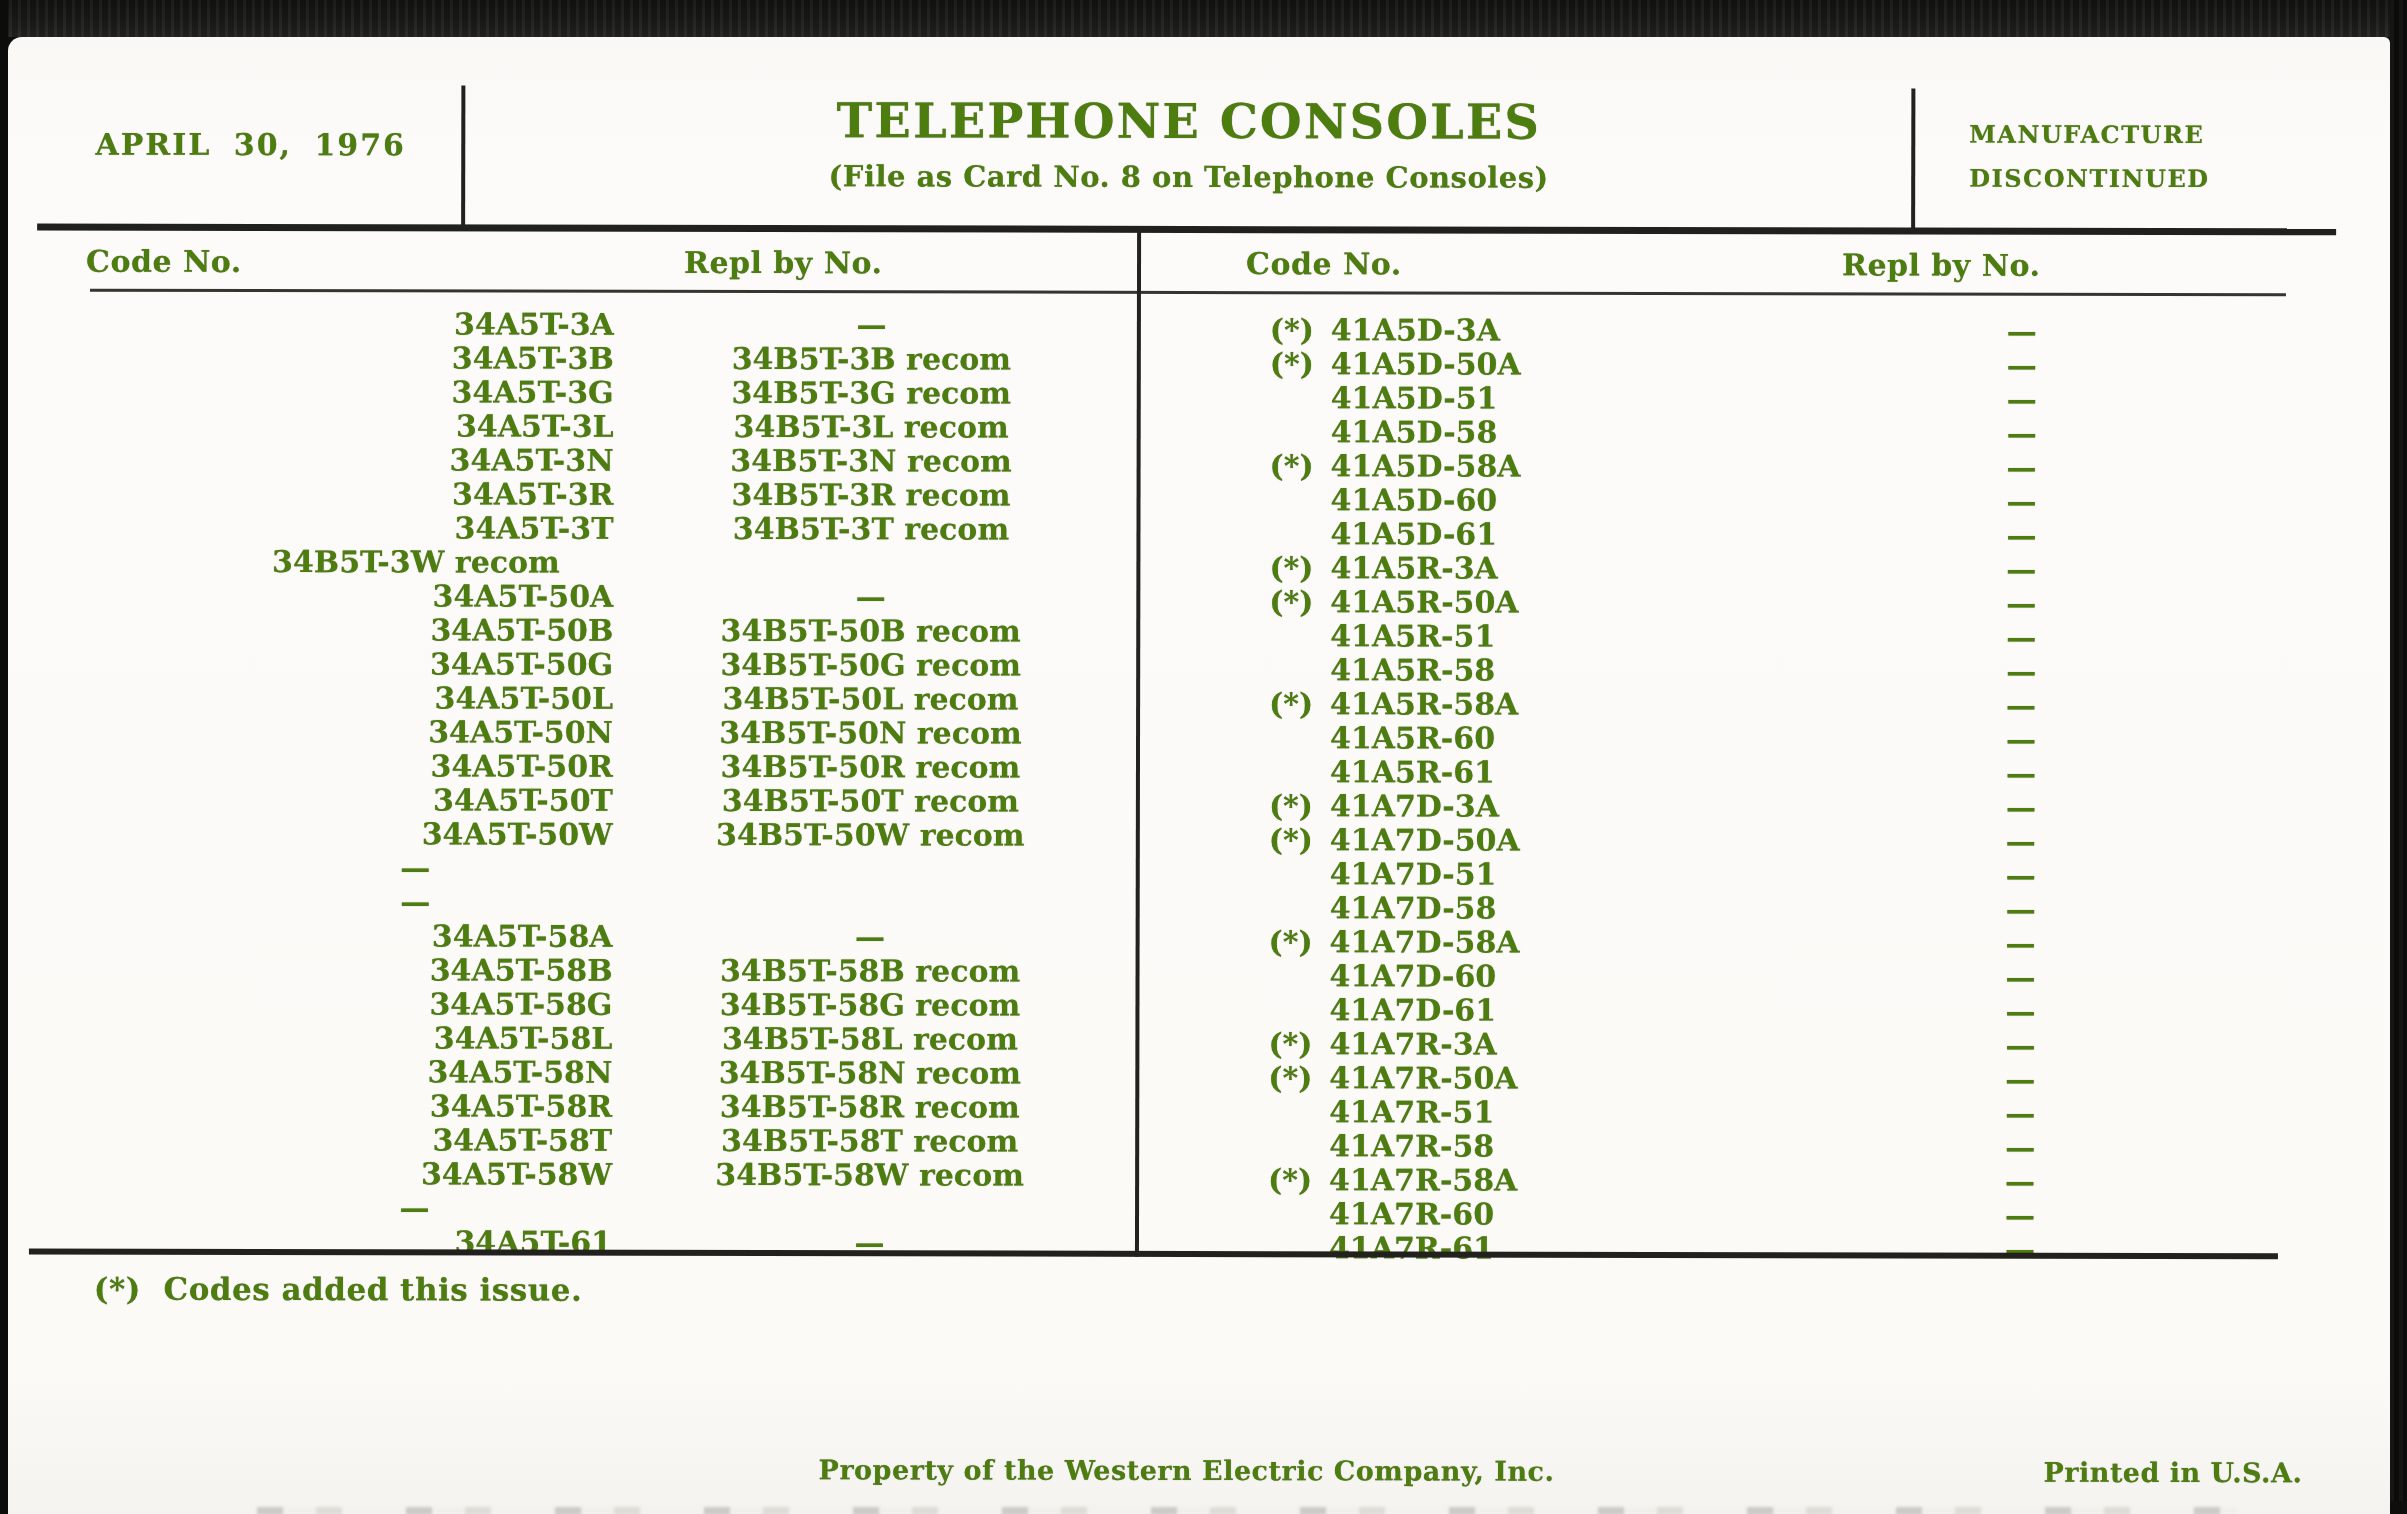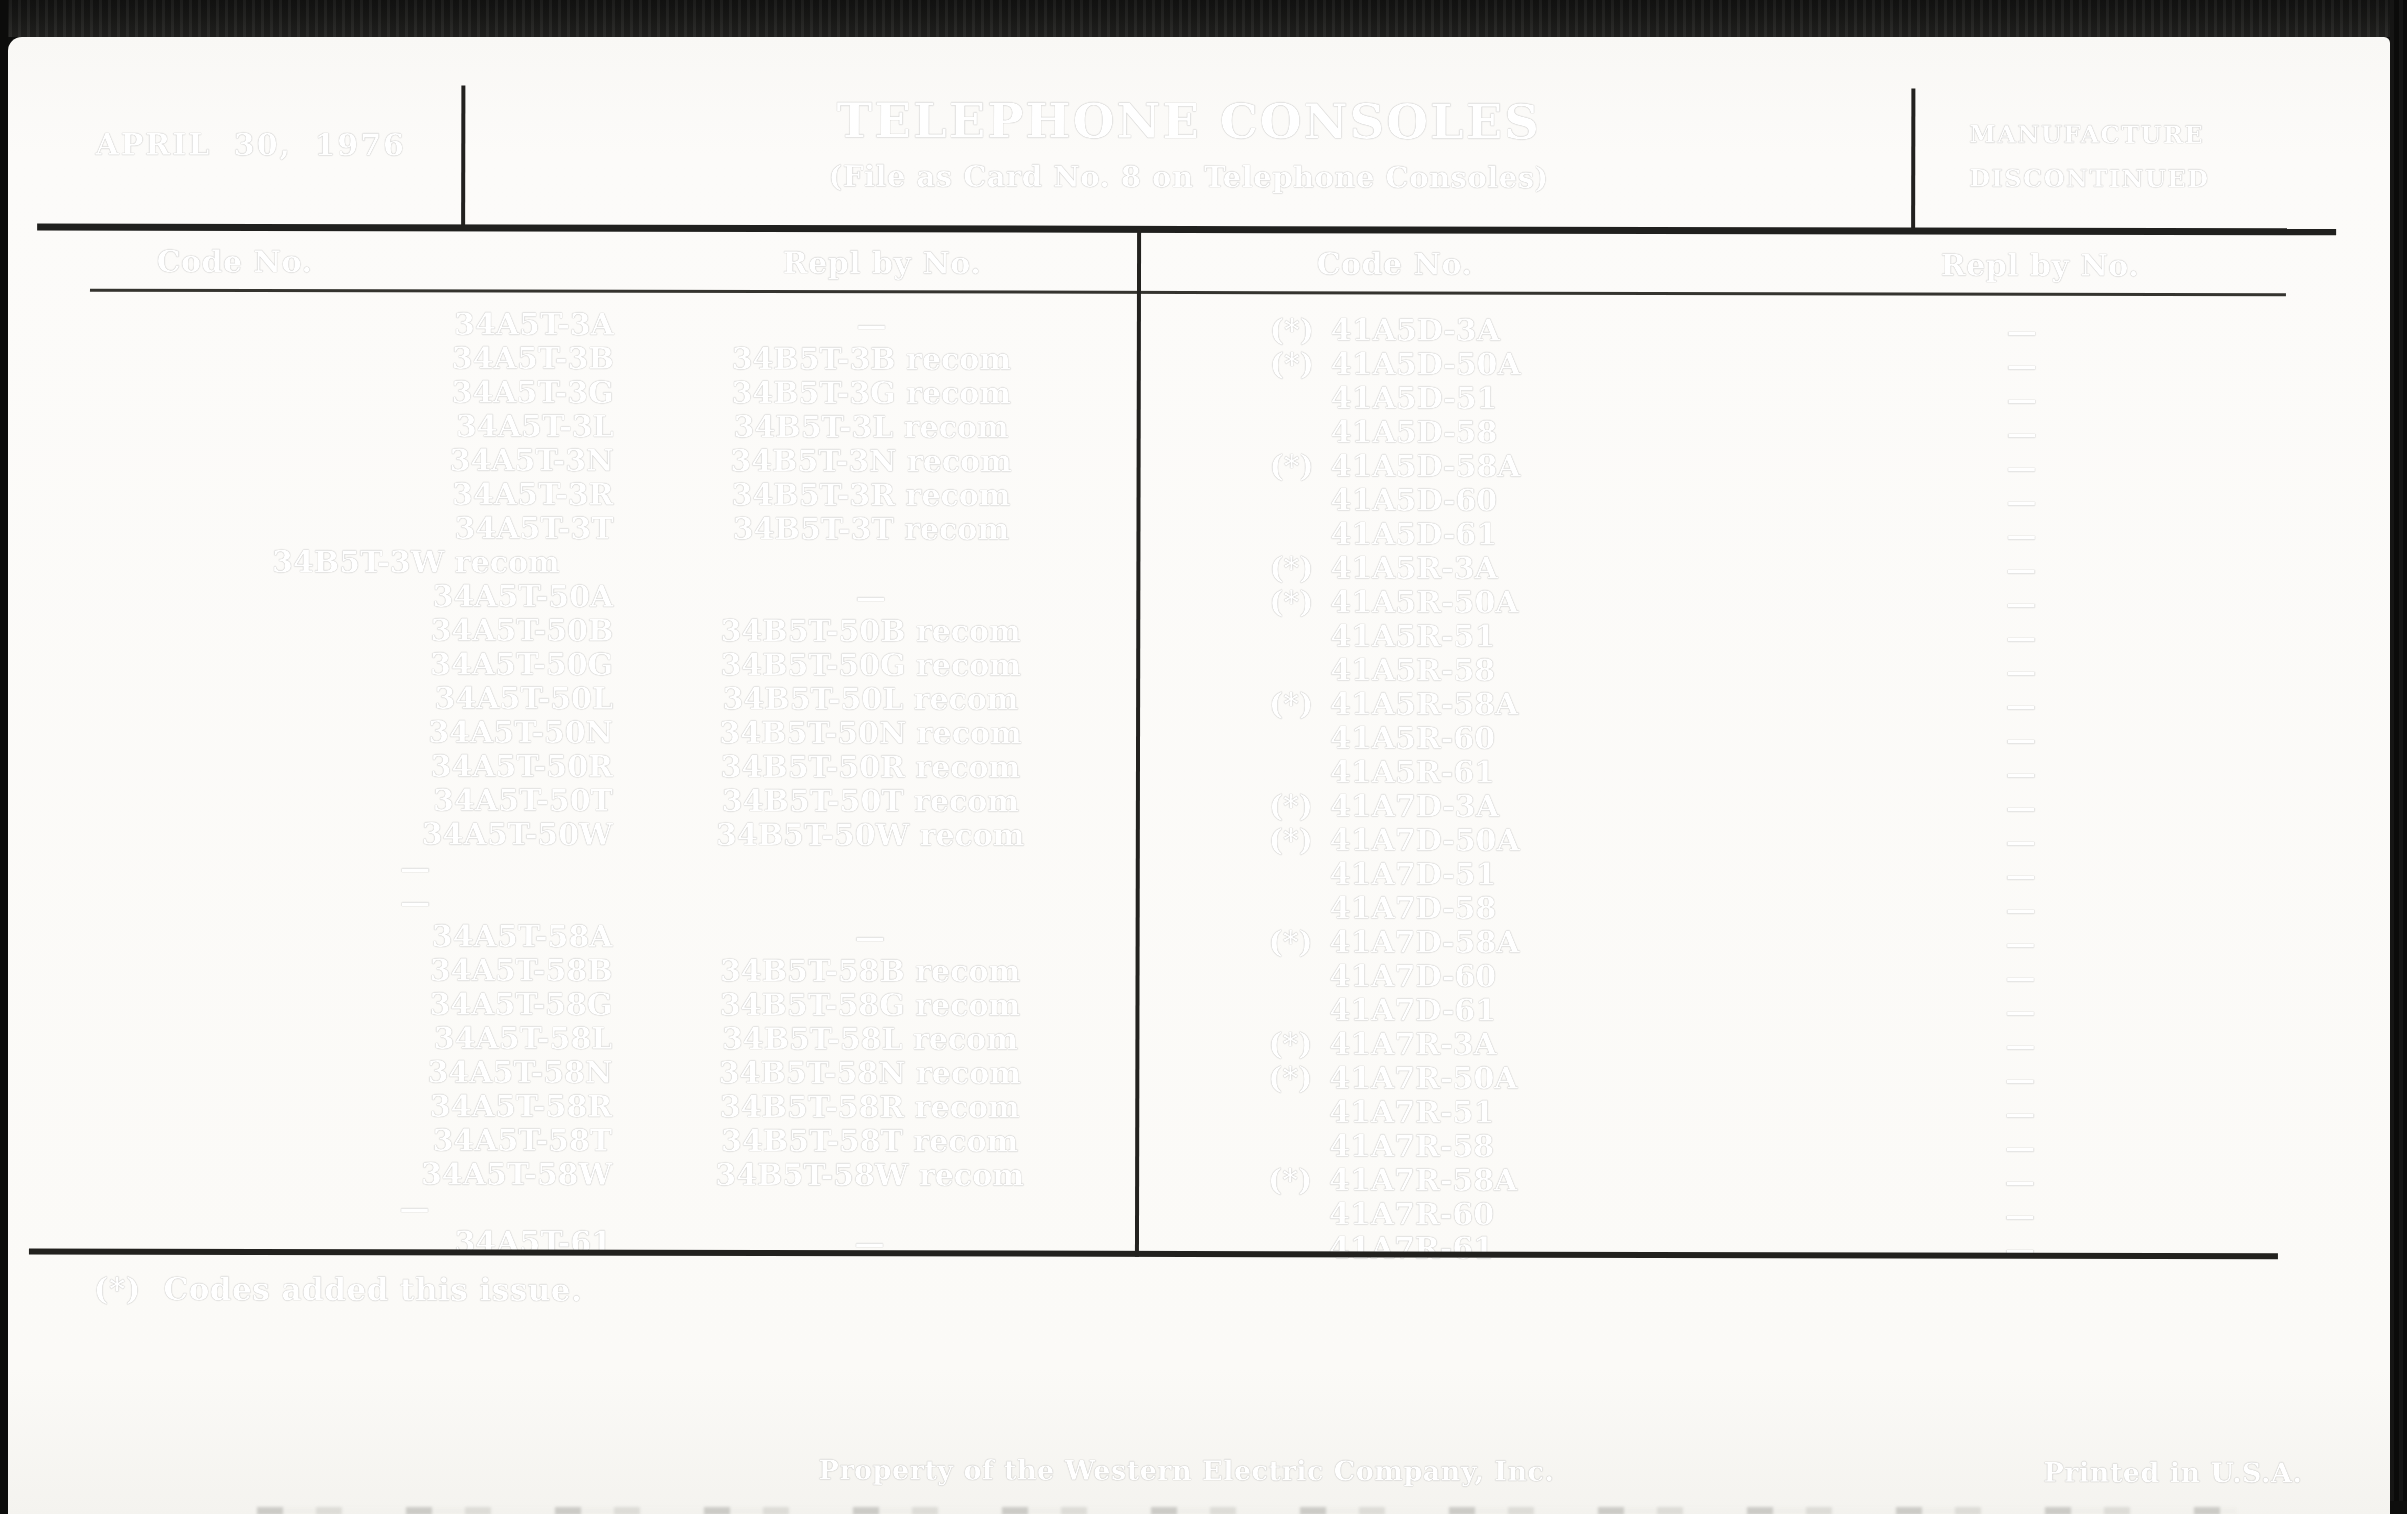--- a/index.html
+++ b/index.html
@@ -1,20 +1,20 @@
 <!DOCTYPE html>
 <html><head>
 <meta charset="utf-8">
 <style>
   html,body{margin:0;padding:0;background:#000;}
   .stage{
     position:relative;width:2408px;height:1515px;overflow:hidden;
     background:#0e0e0d;
     font-family:"DejaVu Serif","Liberation Serif",serif;
-    font-weight:700;color:#ffffff;
+    font-weight:700;color:#4d7c0f;
   }
   .band-top{
     position:absolute;left:0;top:0;width:2408px;height:37px;
     background:
       repeating-linear-gradient(90deg, rgba(255,255,255,.04) 0 3px, rgba(0,0,0,.12) 3px 9px),
       linear-gradient(180deg,#131312 0%,#1c1c1a 60%,#242422 100%);
   }
   .band-left{position:absolute;left:0;top:0;width:8px;height:1515px;background:#0c0c0b;}
   .band-right{position:absolute;left:2390px;top:0;width:18px;height:1501px;
     background:repeating-linear-gradient(90deg,#151514 0 4px,#0b0b0a 4px 9px);}
@@ -41,21 +41,21 @@
   .vdiv2{left:1910px;top:87px;height:140px;}
   .title{left:752px;top:93px;width:871px;text-align:center;
     font-size:48px;letter-spacing:2px;}
   .subtitle{left:752px;top:160px;width:871px;text-align:center;
     font-size:29px;letter-spacing:0.5px;}
   .mfr{left:1968px;top:111px;font-size:24px;line-height:44px;letter-spacing:1.5px;}
   .rule-thick{left:36px;top:226px;width:2299px;height:7px;background:#20201e;}
   .rule-thin{left:89px;top:291px;width:2196px;height:3px;background:#35342f;}
   .vdiv-center{left:1136px;top:229px;width:4px;height:1028px;background:#23221f;}
   .rule-bottom{left:30px;top:1251px;width:2249px;height:6px;background:#22211e;}
-  .colhdr{top:246px;height:40px;font-size:30px;text-align:center;letter-spacing:0.5px;}
+  .colhdr{top:246px;height:40px;font-size:30px;letter-spacing:0.5px;}
   .ch1{left:85px;width:297px;} .ch2{left:683px;width:396px;}
   .ch3{left:1245px;width:297px;} .ch4{left:1841px;width:396px;}
   .tbl{font-size:30px;}
   .tbl-left{left:158px;top:309px;width:980px;}
   .tbl-right{left:1269px;top:313px;width:941px;}
   .trow{position:relative;display:flex;height:34px;line-height:34px;white-space:nowrap;}
   .trow span{position:relative;display:inline-block;text-shadow:0 0 1px rgba(20,20,18,.45);}
   .tbl-left .codecell{width:455px;text-align:right;}
   .tbl-left .repl{width:515px;text-align:center;}
   .tbl-right .codecell{width:574px;text-align:left;}

